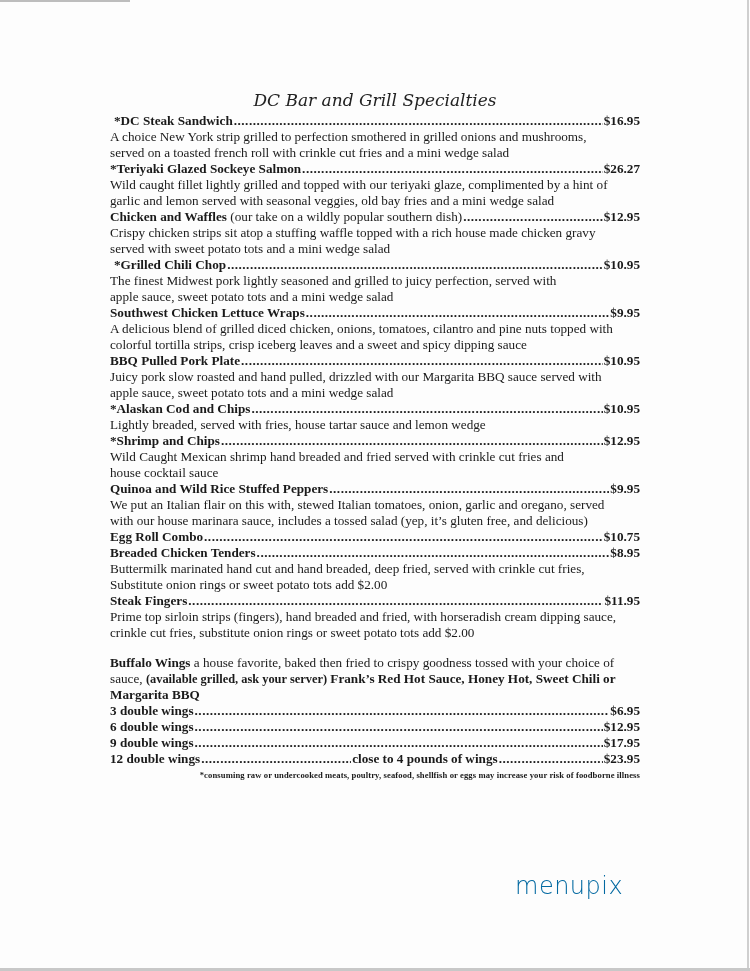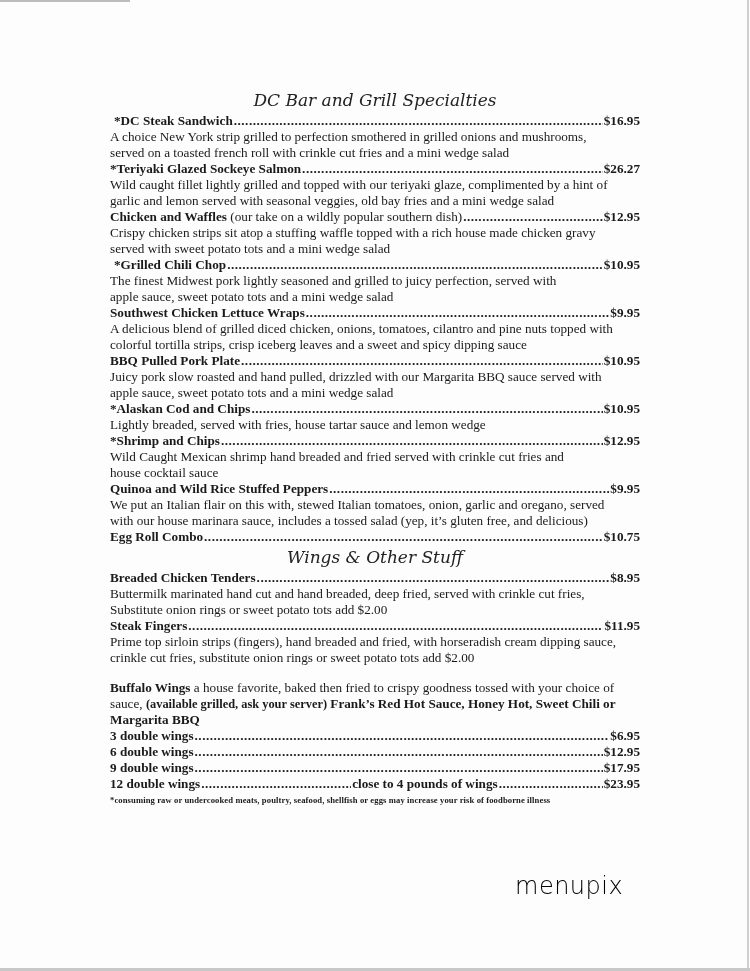--- a/index.html
+++ b/index.html
@@ -19,24 +19,24 @@
   .row .name { flex: 0 0 auto; }
   .row .name .plain { font-weight: normal; }
   .row .dots { flex: 1 1 auto; overflow: hidden; margin: 0 1px; letter-spacing: 0.5px; }
   .row .dots::before { content: "................................................................................................................................................................................................................................"; font-weight: bold; }
   .row .mid { flex: 0 0 auto; }
   .row .price { flex: 0 0 auto; }
   .desc { font-size: 13.2px; line-height: 16px; white-space: pre-line; }
   .indent { padding-left: 4px; }
   .intro { font-size: 13.2px; line-height: 16px; margin-top: 14px; }
   .intro b { font-weight: bold; }
-  .disclaimer { font-size: 8.6px; font-weight: bold; text-align: left; line-height: 14px; margin-top: 1px; letter-spacing: 0.1px; }
+  .disclaimer { font-size: 8.6px; font-weight: bold; text-align: right; line-height: 14px; margin-top: 1px; letter-spacing: 0.1px; }
   .watermark {
     position: absolute; left: 515px; top: 872px; font-family: "DejaVu Sans", sans-serif; font-size: 24px;
-    color: #000000; font-weight: 300; letter-spacing: 0.5px;
+    color: #0369a1; font-weight: 300; letter-spacing: 0.5px;
   }
 </style>
 </head>
 <body>
 
 <div class="topline"></div>
 <div class="rightline"></div>
 <div class="bottomline"></div>
 
 <div class="page">
@@ -136,21 +136,20 @@
     <div class="item">
       <div class="row">
           <span class="name">Egg Roll Combo</span>
           <span class="dots"></span>
           <span class="price">$10.75</span>
         </div>
     </div>
   </div>
 
   <div>
-    <div class="section-title">Wings &amp; Other Stuff</div>
 
     <div class="item">
       <div class="row">
           <span class="name">Breaded Chicken Tenders</span>
           <span class="dots"></span>
           <span class="price">$8.95</span>
         </div>
       <div class="desc">Buttermilk marinated hand cut and hand breaded, deep fried, served with crinkle cut fries,
 Substitute onion rings or sweet potato tots add $2.00</div>
     </div>

